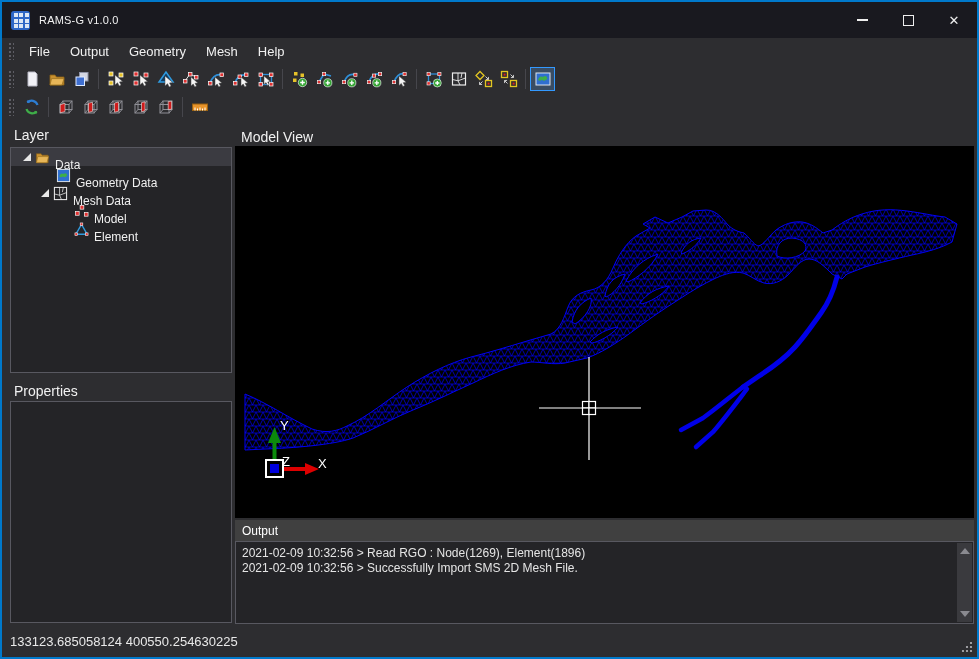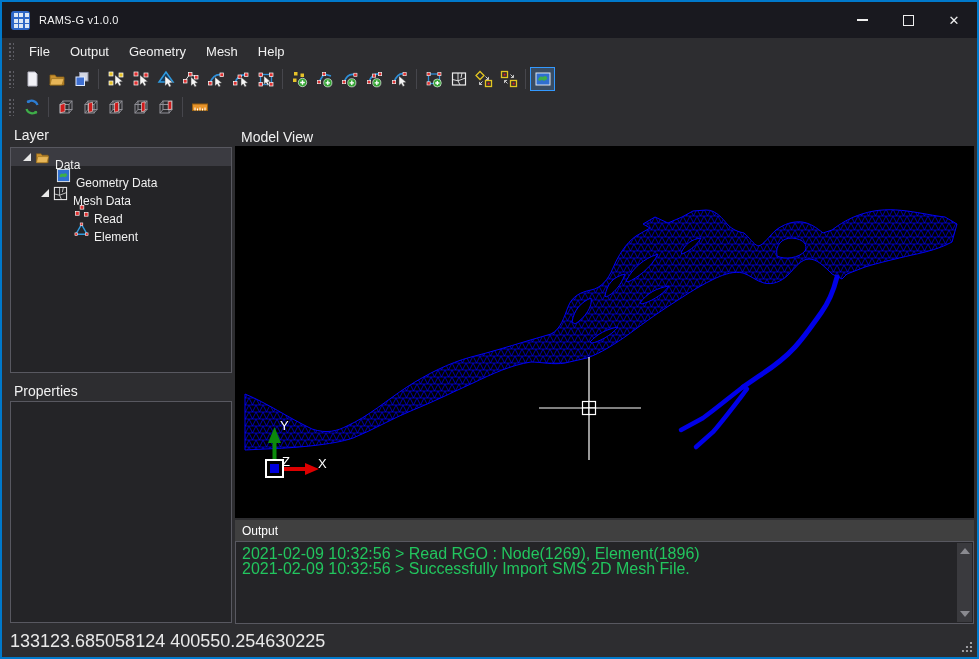--- a/index.html
+++ b/index.html
@@ -42,29 +42,29 @@
 
   .tree-row { height:18px; display:flex; align-items:center; color:#f0f0f0; font-size:12px; white-space:nowrap; }
   .tree-row.selected { background:#3b3b41; }
   .tree-row .lbl { margin-left:5px;margin-top:16px; }
   .expander { width:9px; height:9px; margin-right:3px; flex:0 0 auto; }
   .ticon { width:15px; height:15px; flex:0 0 auto; }
 
   
   .viewport { position:absolute; left:233px; top:144px; width:739px; height:372px; background:#000; }
   .output-header { position:absolute; left:233px; top:518px; width:739px; height:21px; background:#404040; color:#fff; font-size:12px; display:flex; align-items:center; padding-left:7px; }
-  .output-box { left:233px; top:539px; width:739px; height:83px; color:#22c55e; font-size:16px; }
+  .output-box { left:233px; top:539px; width:739px; height:83px; color:#e5e5e5; font-size:12px; }
   .log { padding:4px 20px 0 6px; line-height:15px; }
   .oscroll { position:absolute; right:1px; top:1px; width:15px; height:79px; background:#3a3a3e; }
   .sarrow { position:absolute; left:3px; width:0; height:0; border-left:5px solid transparent; border-right:5px solid transparent; }
   .sarrow.up { top:5px; border-bottom:6px solid #8a8a90; }
   .sarrow.down { bottom:5px; border-top:6px solid #8a8a90; }
 
   
-  .statusbar { position:absolute; left:0; right:0; bottom:0; height:32px; background:#2d2d30; display:flex; align-items:center; padding-left:8px; color:#e9e9e9; font-size:18px; }
+  .statusbar { position:absolute; left:0; right:0; bottom:0; height:32px; background:#2d2d30; display:flex; align-items:center; padding-left:8px; color:#e9e9e9; font-size:13px; }
   .resize-grip { position:absolute; right:4px; bottom:4px; }
 </style>
 </head>
 <body>
 
 <div class="window">
 
   <div class="titlebar">
     <div class="appicon">
       <span></span>
@@ -361,21 +361,21 @@
           <path d="M1.5 8.5L7 9.8 14.5 7M7 1.5v8.3L9 14.5M11 1.5l-1 5" fill="none" stroke="#ececec" stroke-width=".8"></path>
         </svg>
       <span class="lbl">Mesh Data</span>
     </div>
     <div class="tree-row" style="padding-left:63px;">
       <svg class="ticon" viewBox="0 0 16 16">
           <rect x="1.5" y="8" width="4" height="4" fill="#e03131" stroke="#fff" stroke-width=".7"></rect>
           <rect x="6.5" y="1.5" width="4" height="4" fill="#e03131" stroke="#fff" stroke-width=".7"></rect>
           <rect x="11" y="9" width="4" height="4" fill="#e03131" stroke="#fff" stroke-width=".7"></rect>
         </svg>
-      <span class="lbl">Read</span>
+      <span class="lbl">Model</span>
     </div>
     <div class="tree-row" style="padding-left:63px;">
       <svg class="ticon" viewBox="0 0 16 16">
           <path d="M8 2.5L2 13h12z" fill="none" stroke="#2f9be0" stroke-width="1.5"></path>
           <rect x="6.6" y="1" width="2.8" height="2.8" fill="#e03131" stroke="#fff" stroke-width=".6"></rect>
           <rect x="1" y="11.6" width="2.8" height="2.8" fill="#e03131" stroke="#fff" stroke-width=".6"></rect>
           <rect x="12.2" y="11.6" width="2.8" height="2.8" fill="#e03131" stroke="#fff" stroke-width=".6"></rect>
         </svg>
       <span class="lbl">Element</span>
     </div>

